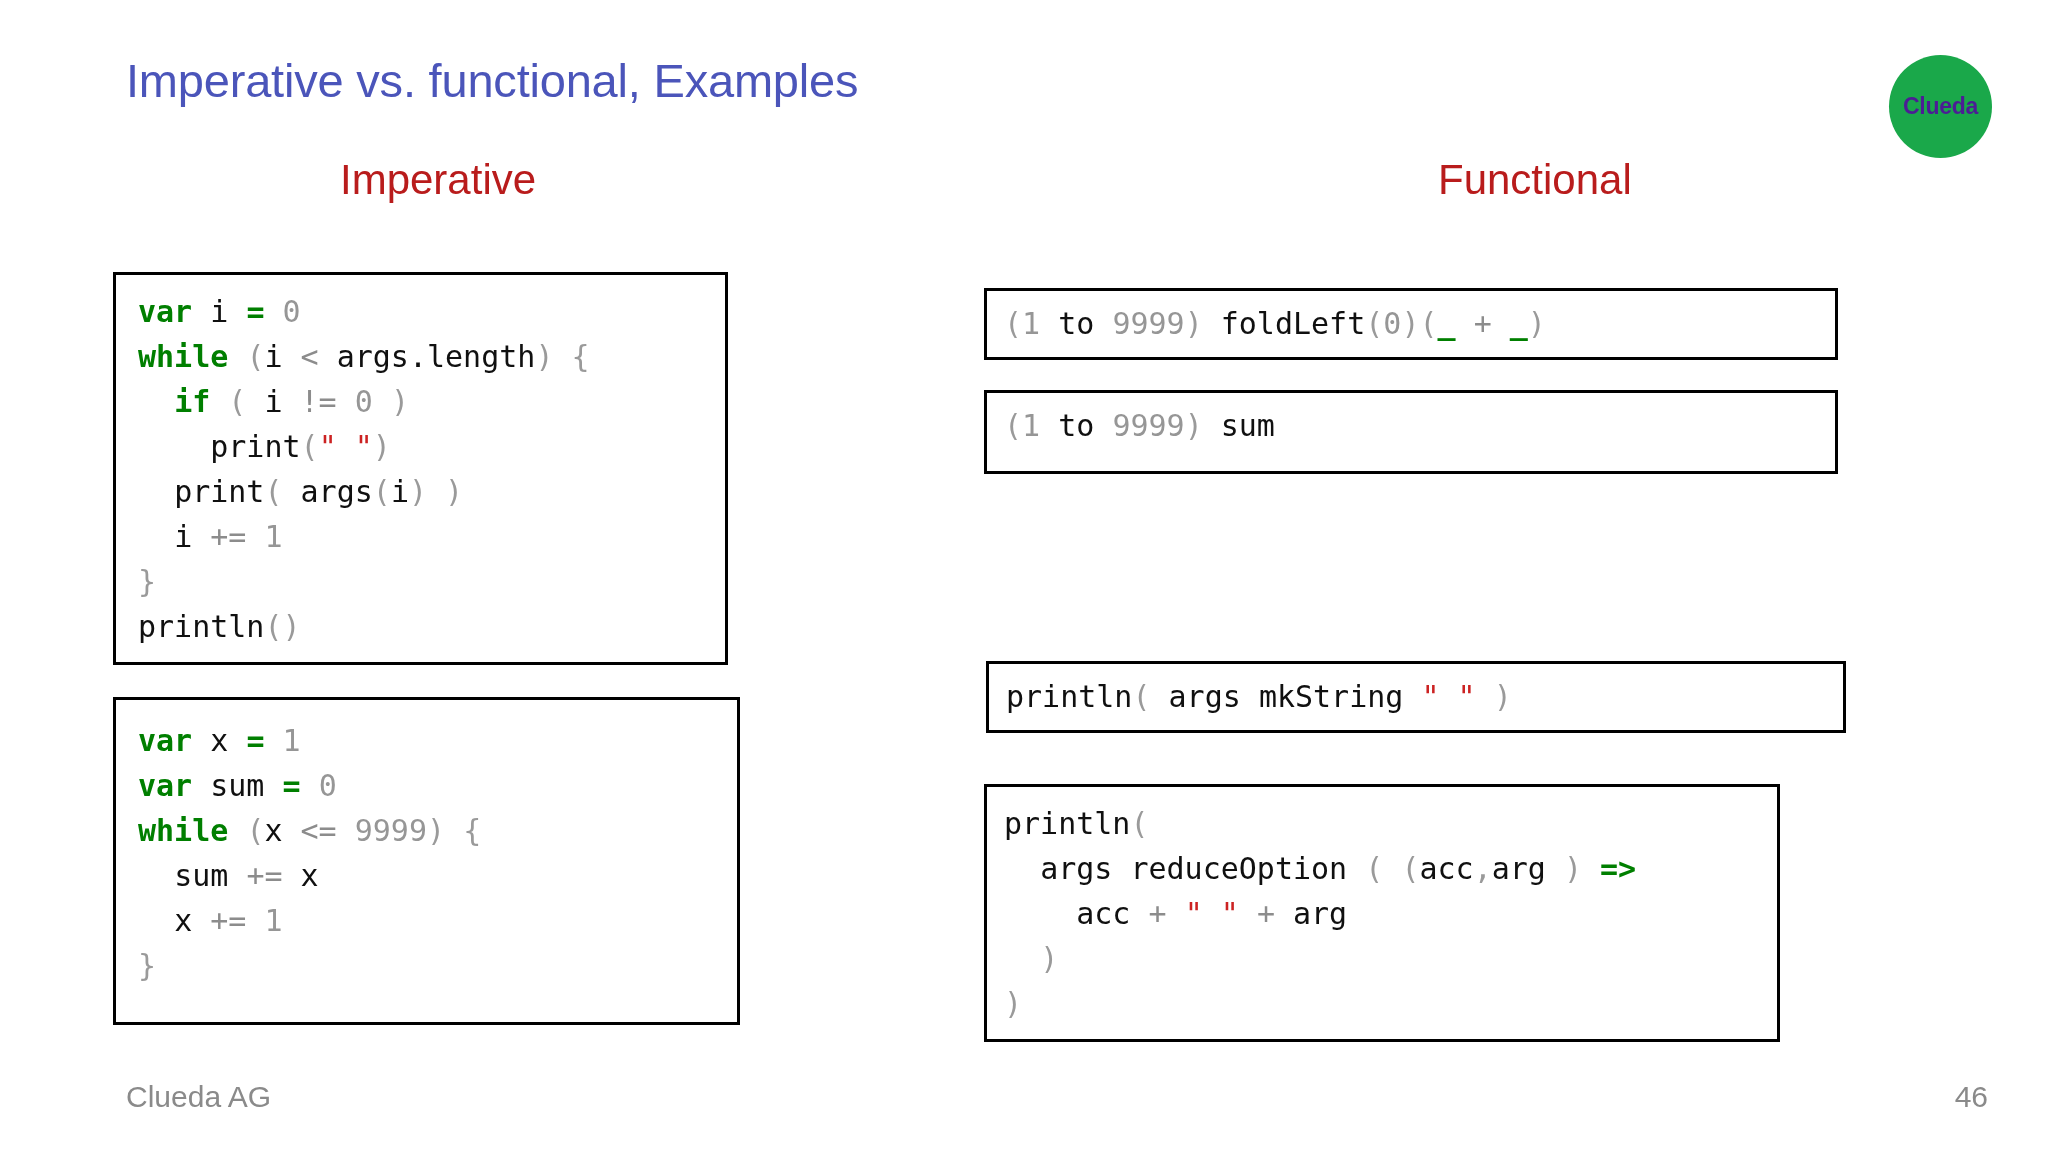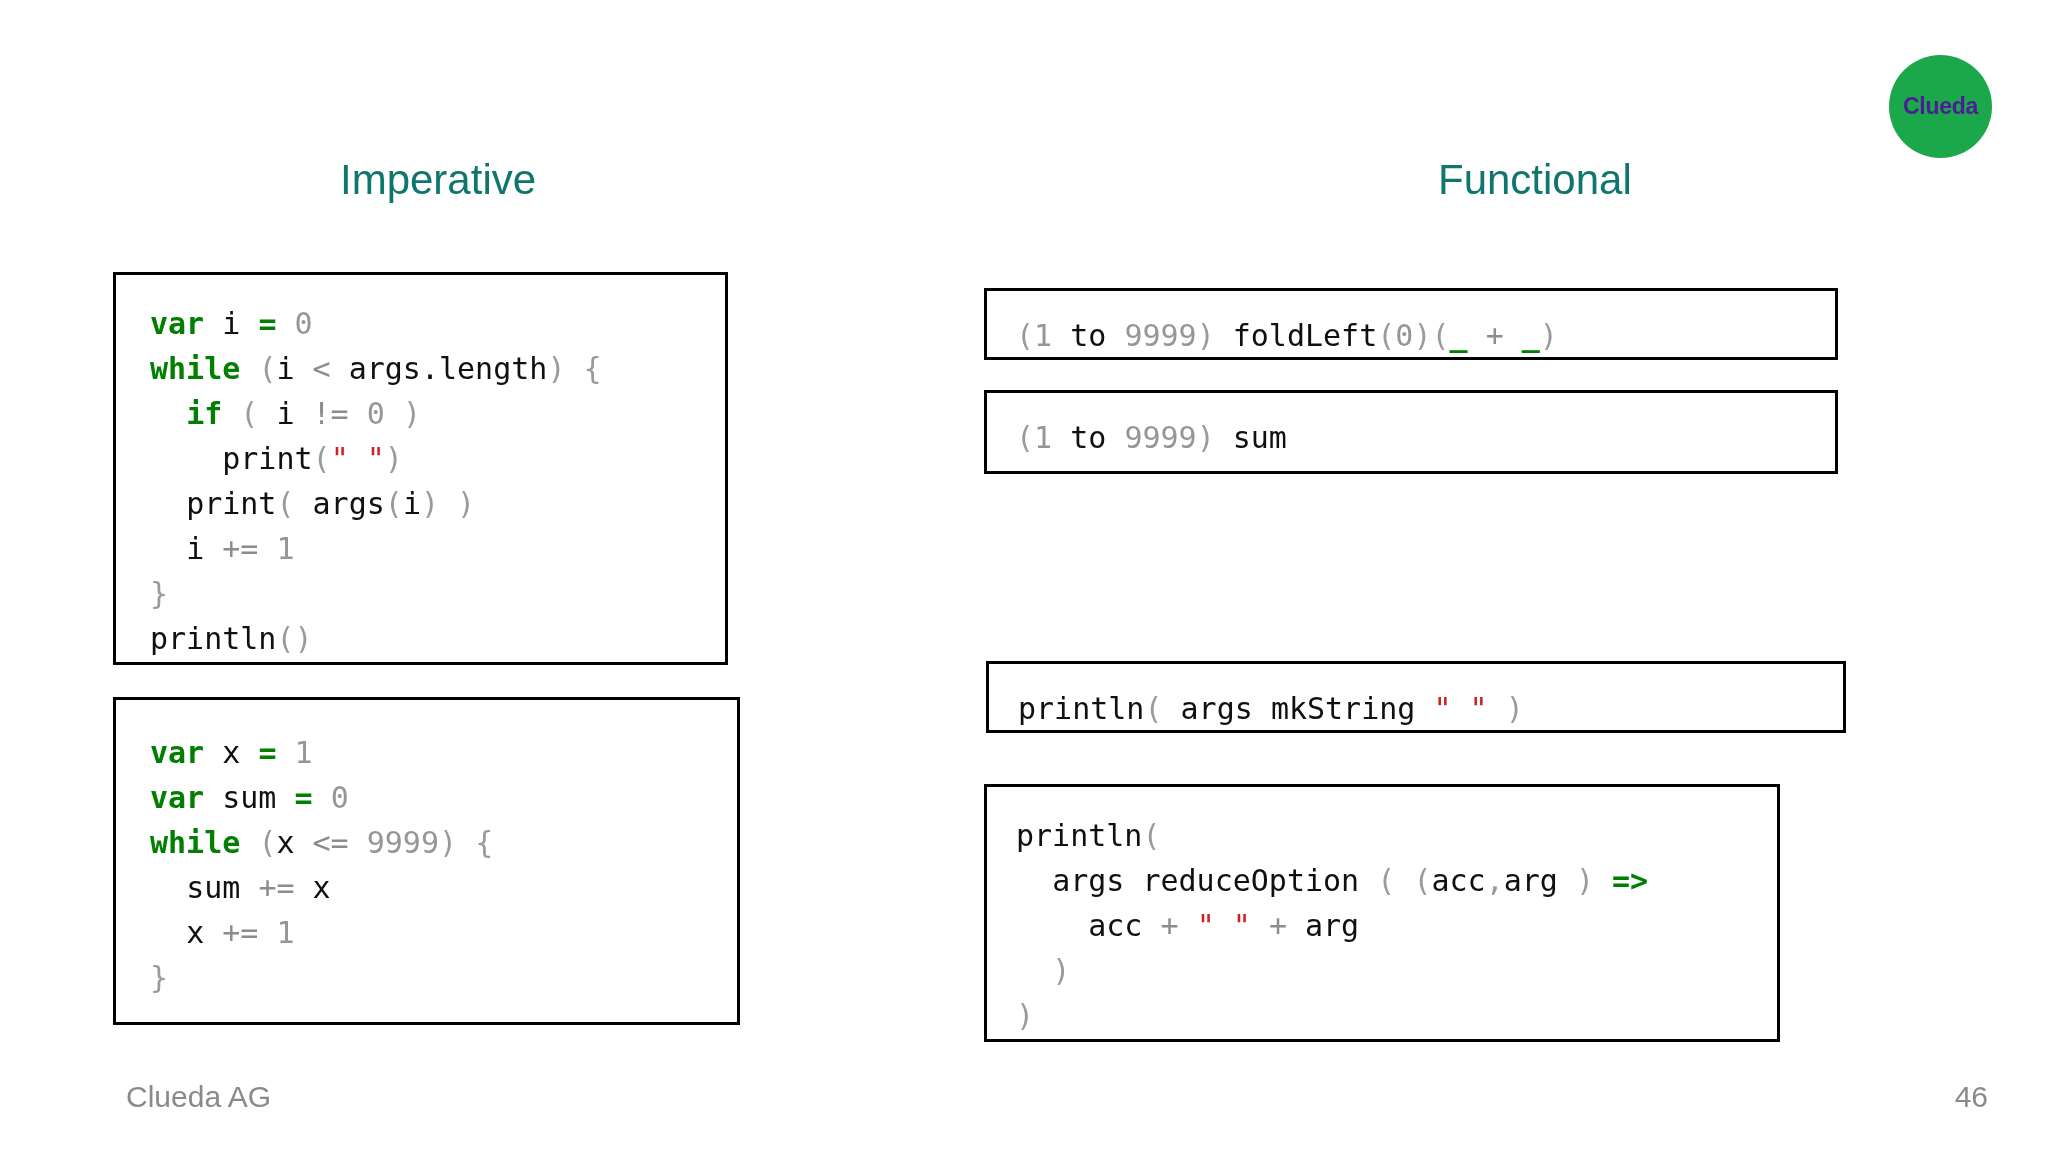--- a/index.html
+++ b/index.html
@@ -53,37 +53,37 @@
     font-size: 23px;
     font-weight: bold;
     font-family: "Liberation Sans", sans-serif;
     letter-spacing: -0.3px;
   }
 
   
   .col-heading {
     position: absolute;
     font-size: 42px;
-    color: #0f766e;
+    color: #b91c1c;
     font-family: "Liberation Sans", sans-serif;
     white-space: nowrap;
   }
   .col-heading.imperative { left: 340px; top: 156px; }
   .col-heading.functional { left: 1438px; top: 156px; }
 
   
   .code-box {
     position: absolute;
     border: 3px solid #000000;
     background: #ffffff;
     box-sizing: border-box;
     overflow: hidden;
   }
   .code-box pre {
-    margin: 12px;
+    margin: 0;
     font-family: "DejaVu Sans Mono", "Liberation Mono", monospace;
     font-size: 30px;
     line-height: 45px;
     color: #1a1a1a;
     white-space: pre;
   }
 
   
   #imp-box-1 { left: 113px; top: 272px; width: 615px; height: 393px; }
   #imp-box-1 pre { padding: 14px 0 0 22px; }
@@ -127,20 +127,21 @@
     font-size: 30px;
     color: #8a8a8a;
     font-family: "Liberation Sans", sans-serif;
   }
 </style>
 </head>
 <body>
 
 <div class="slide">
 
+  <div class="slide-title">Imperative vs. functional, Examples</div>
 
   <div class="logo">
     <span class="logo-text">Clueda</span>
   </div>
 
   <div class="col-heading imperative">Imperative</div>
   <div class="col-heading functional">Functional</div>
 
   <div class="code-box" id="imp-box-1">
     <pre><span class="tok-kw">var</span> <span class="tok-id">i</span> <span class="tok-kw">=</span> <span class="tok-num">0</span>

